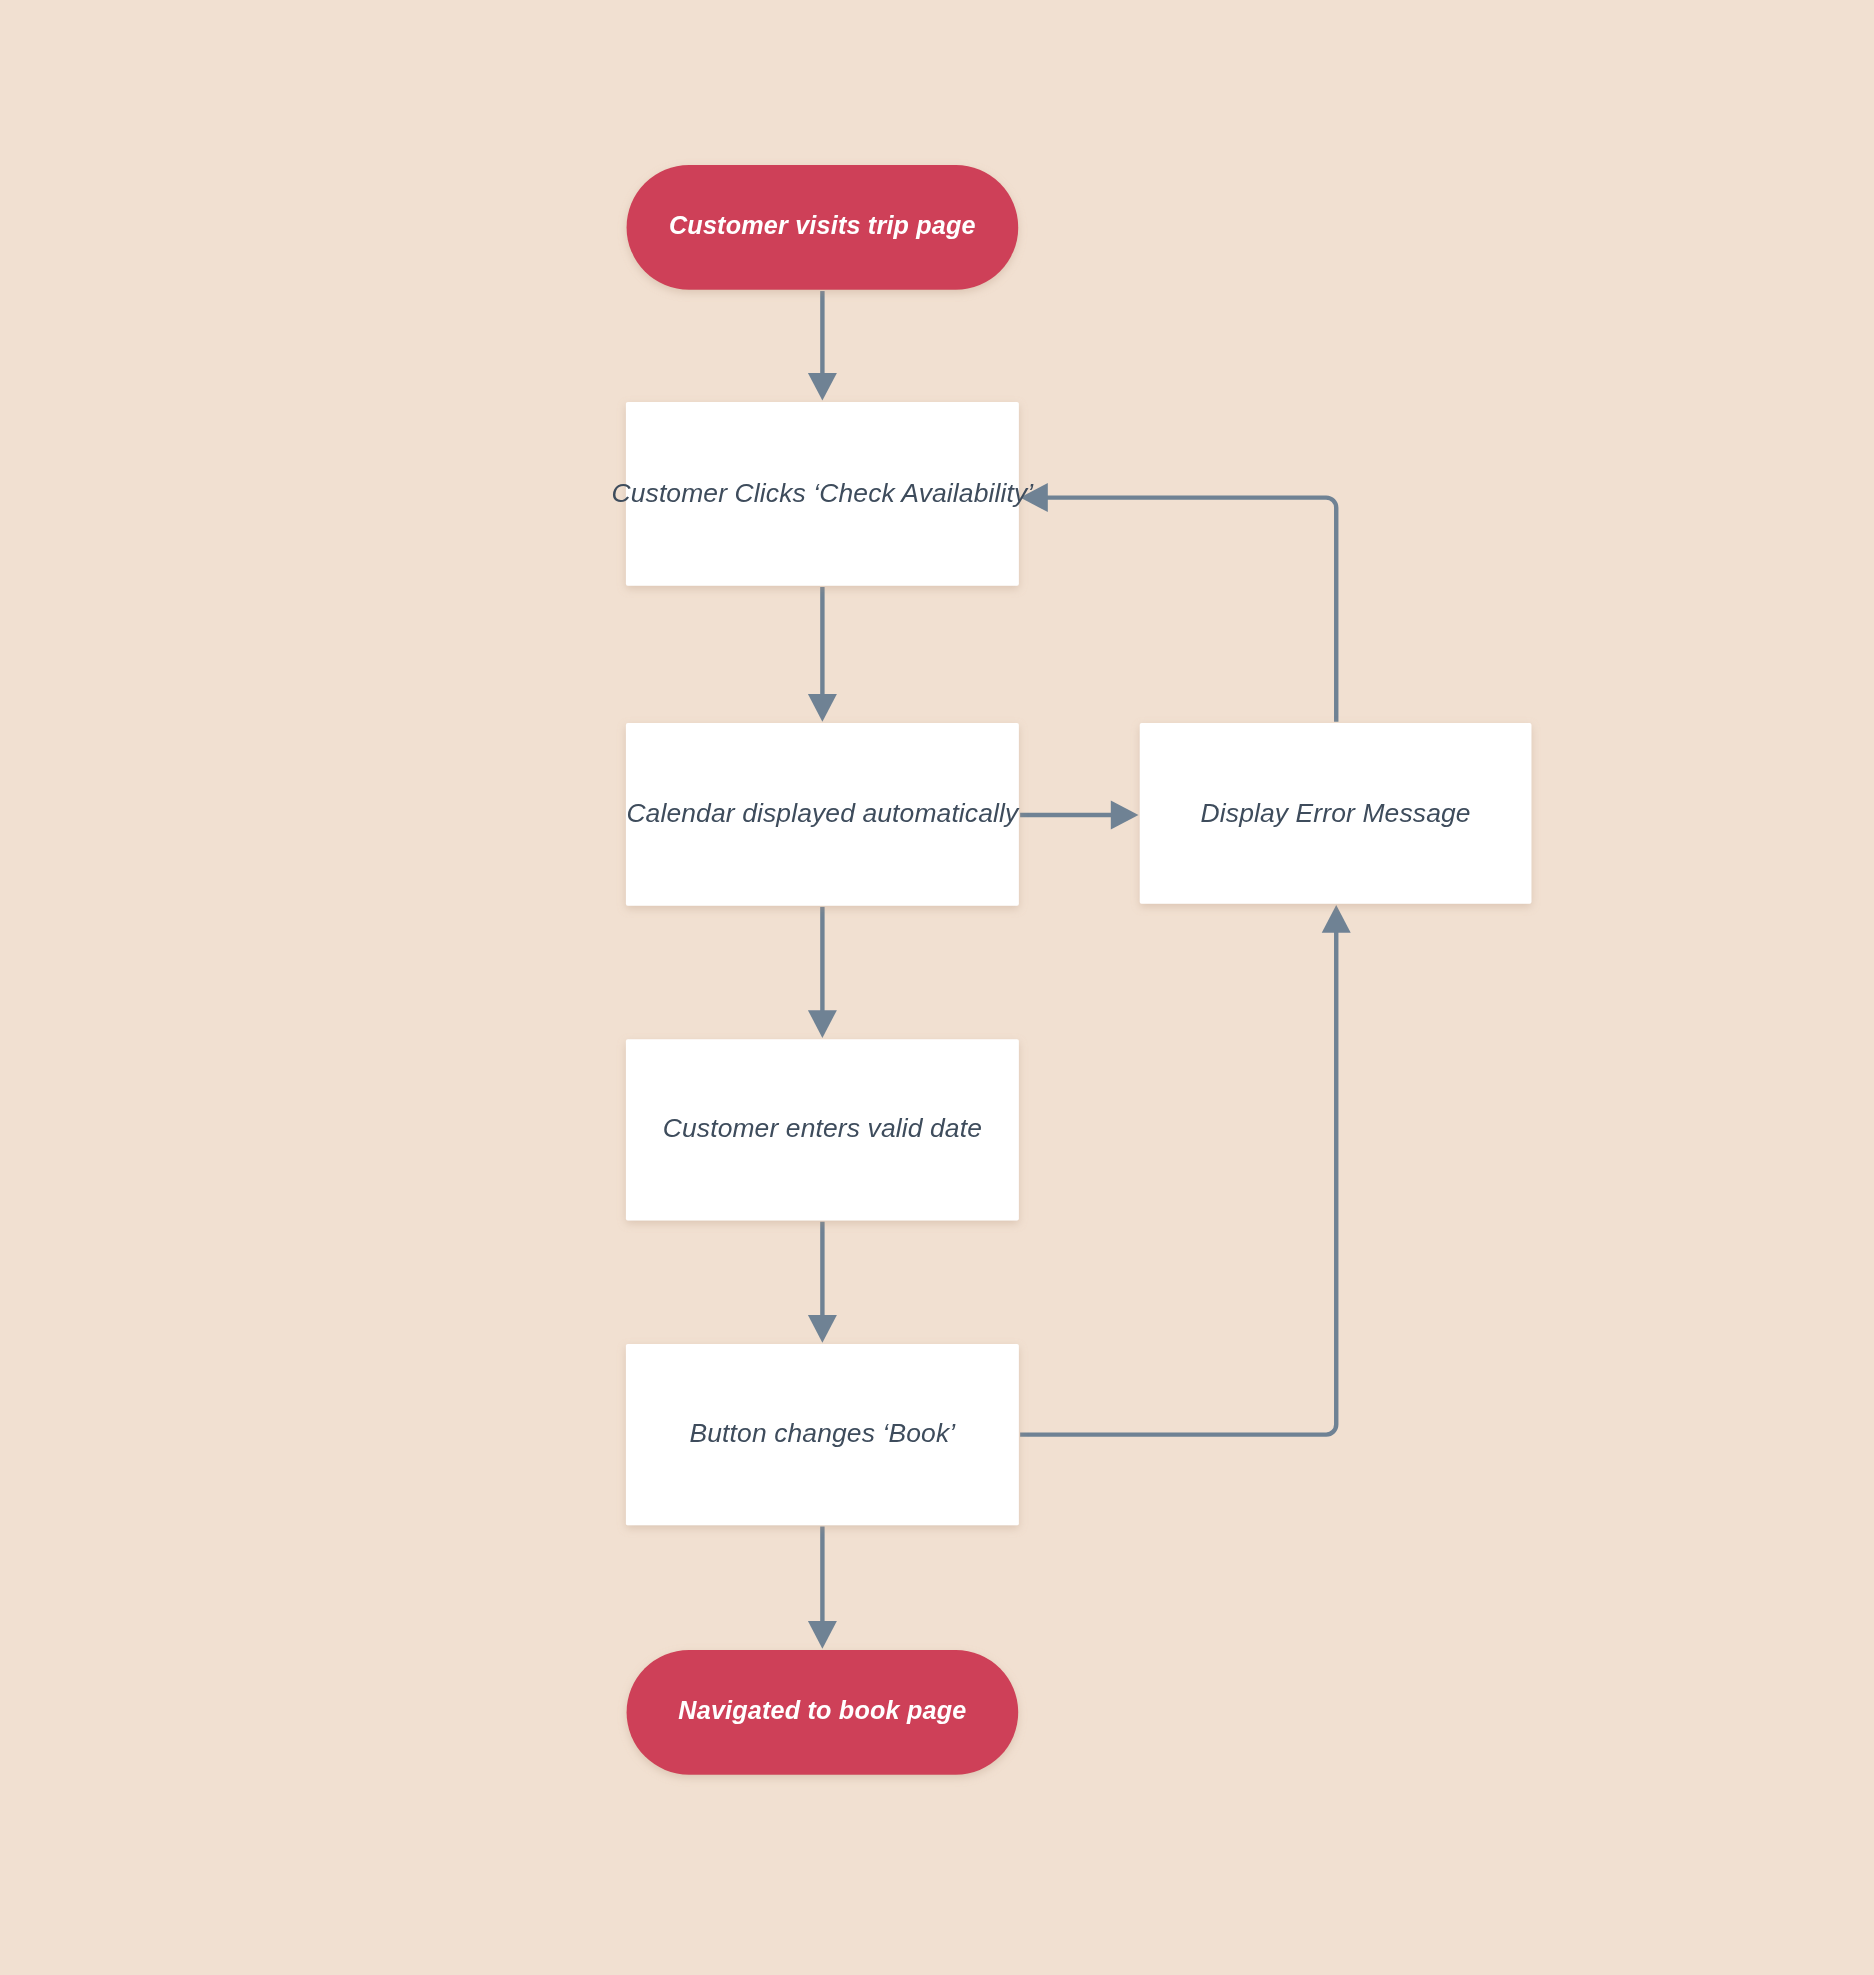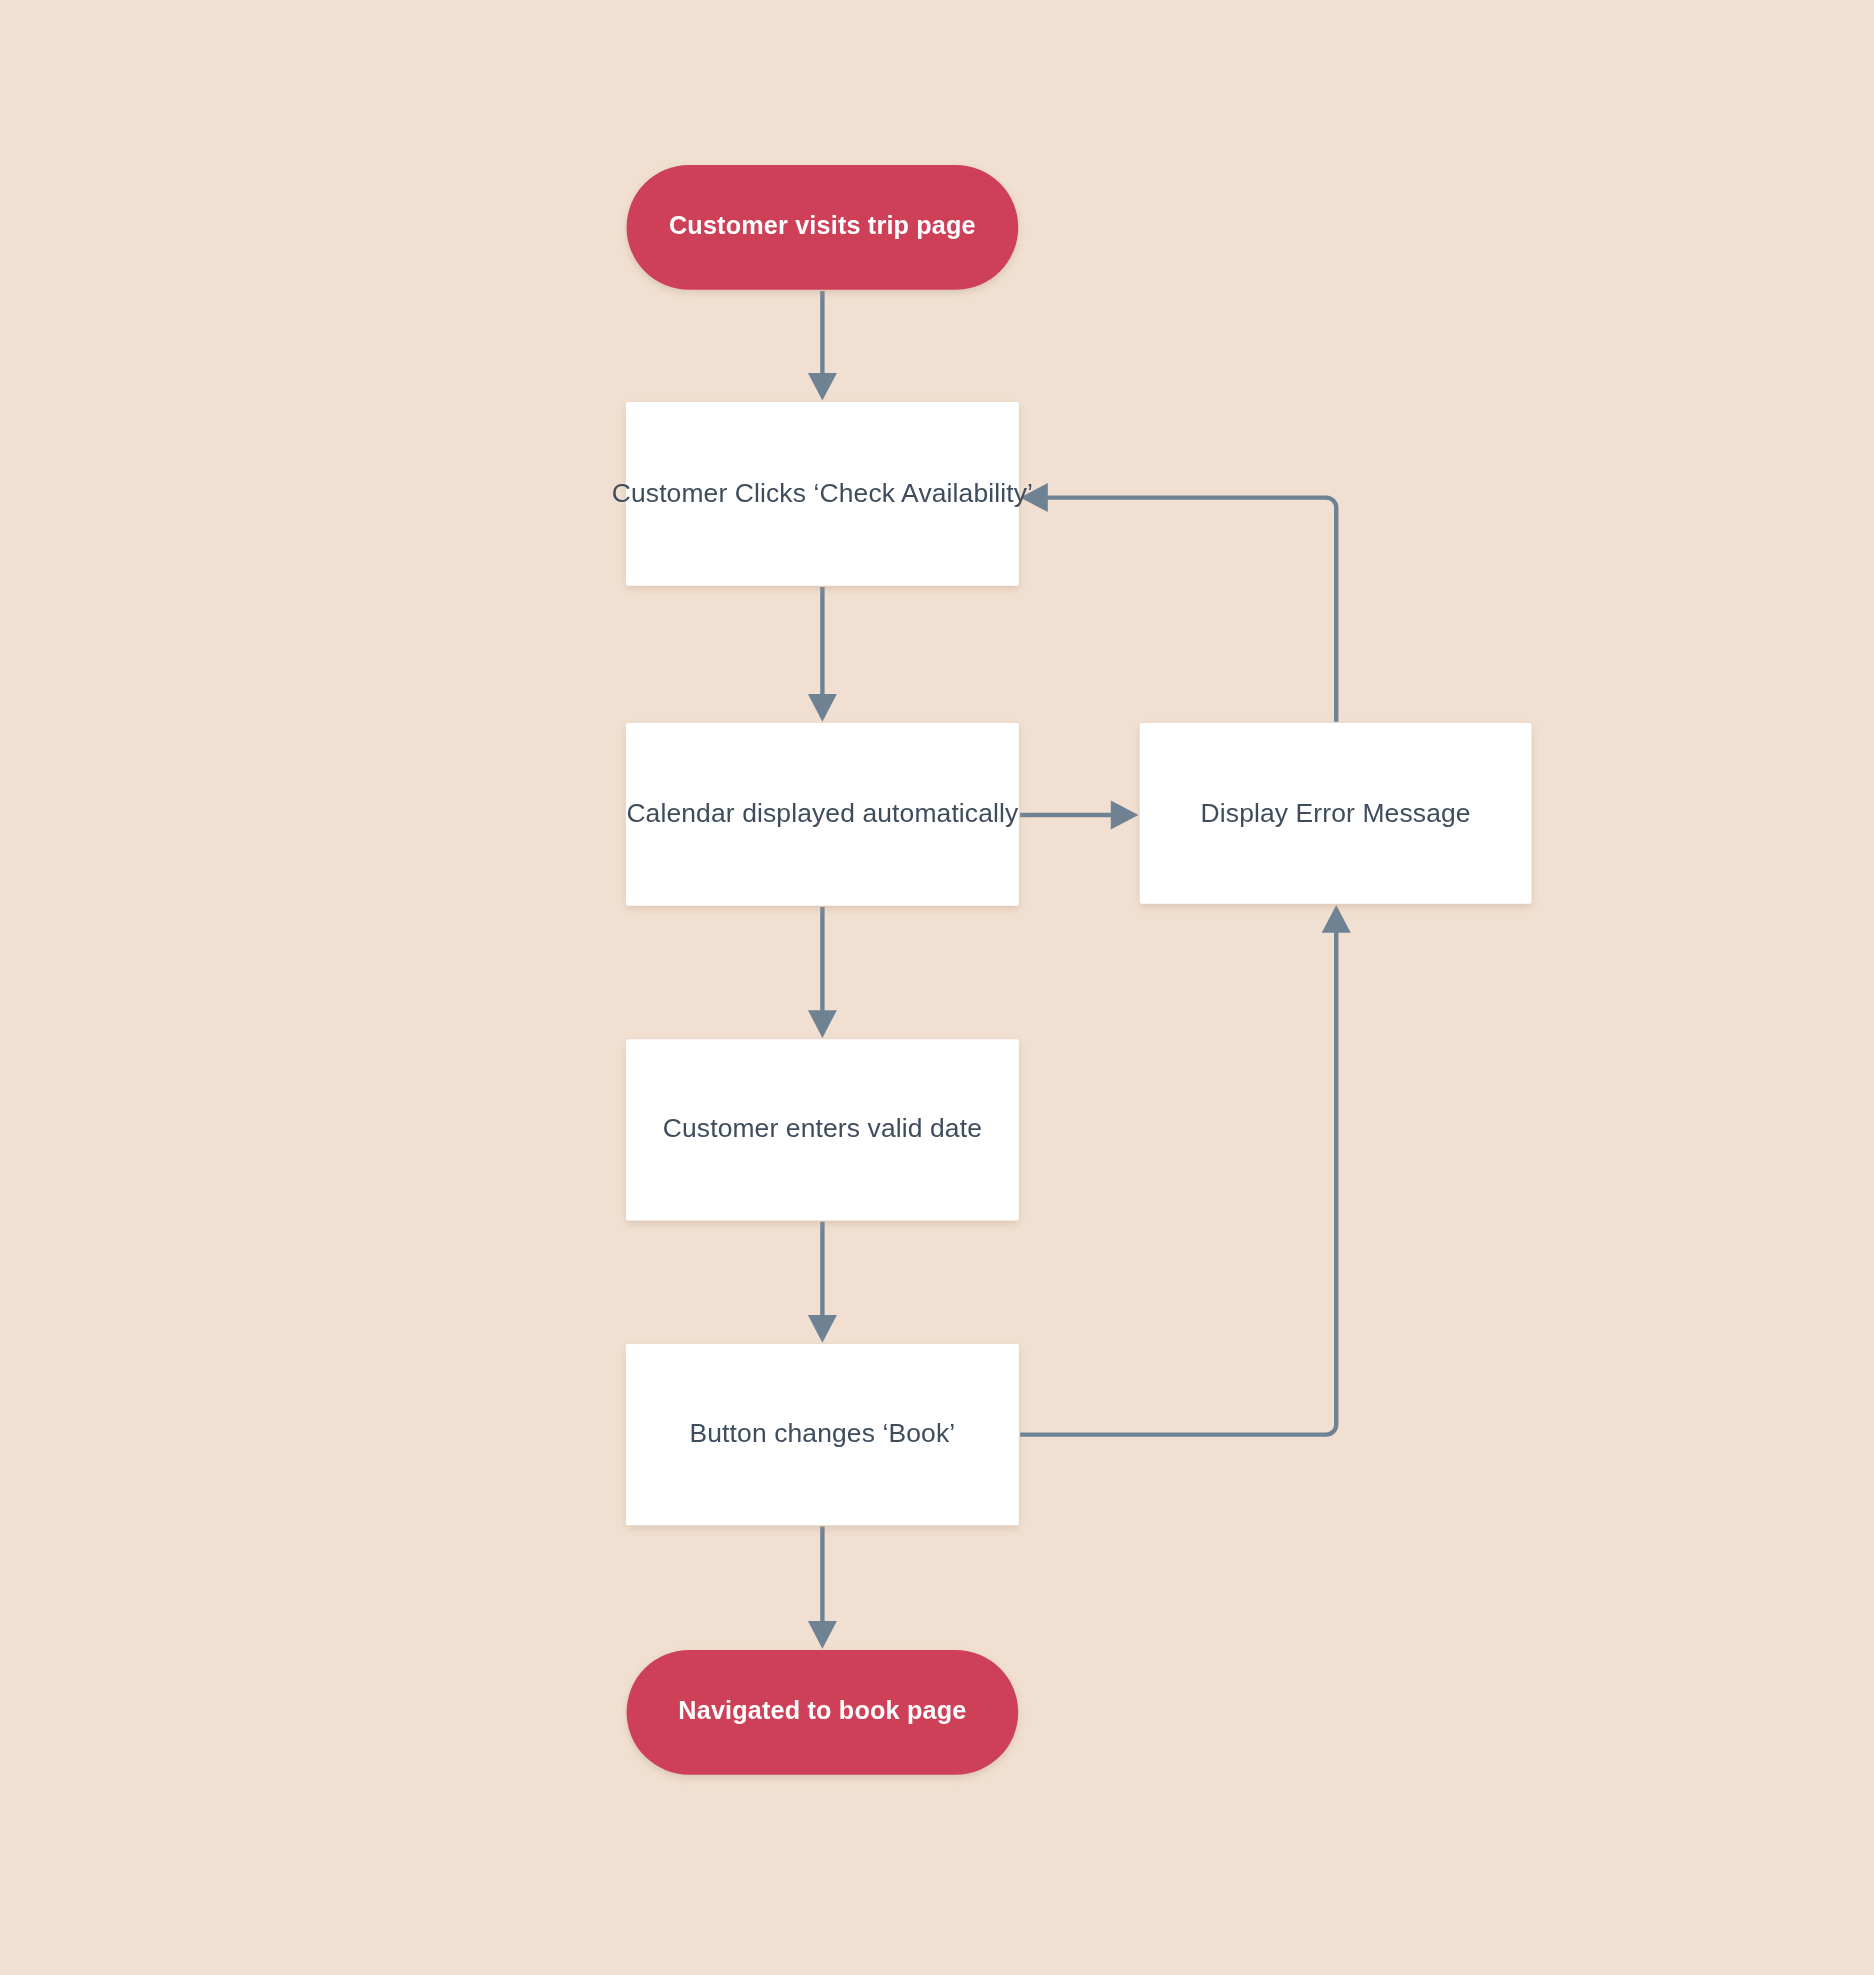--- a/index.html
+++ b/index.html
@@ -11,20 +11,21 @@
     width: 1874px;
     height: 1975px;
     overflow: hidden;
     font-family: "Liberation Sans", sans-serif;
   }
   #flow-root {
     position: relative;
     width: 1874px;
     height: 1975px;
     background: #f1e0d1;
+    font-style: italic;
   }
   svg#flow-svg {
     position: absolute;
     inset: 0;
     width: 1874px;
     height: 1975px;
     display: block;
   }
   .node-label {
     font-family: "Liberation Sans", sans-serif;

